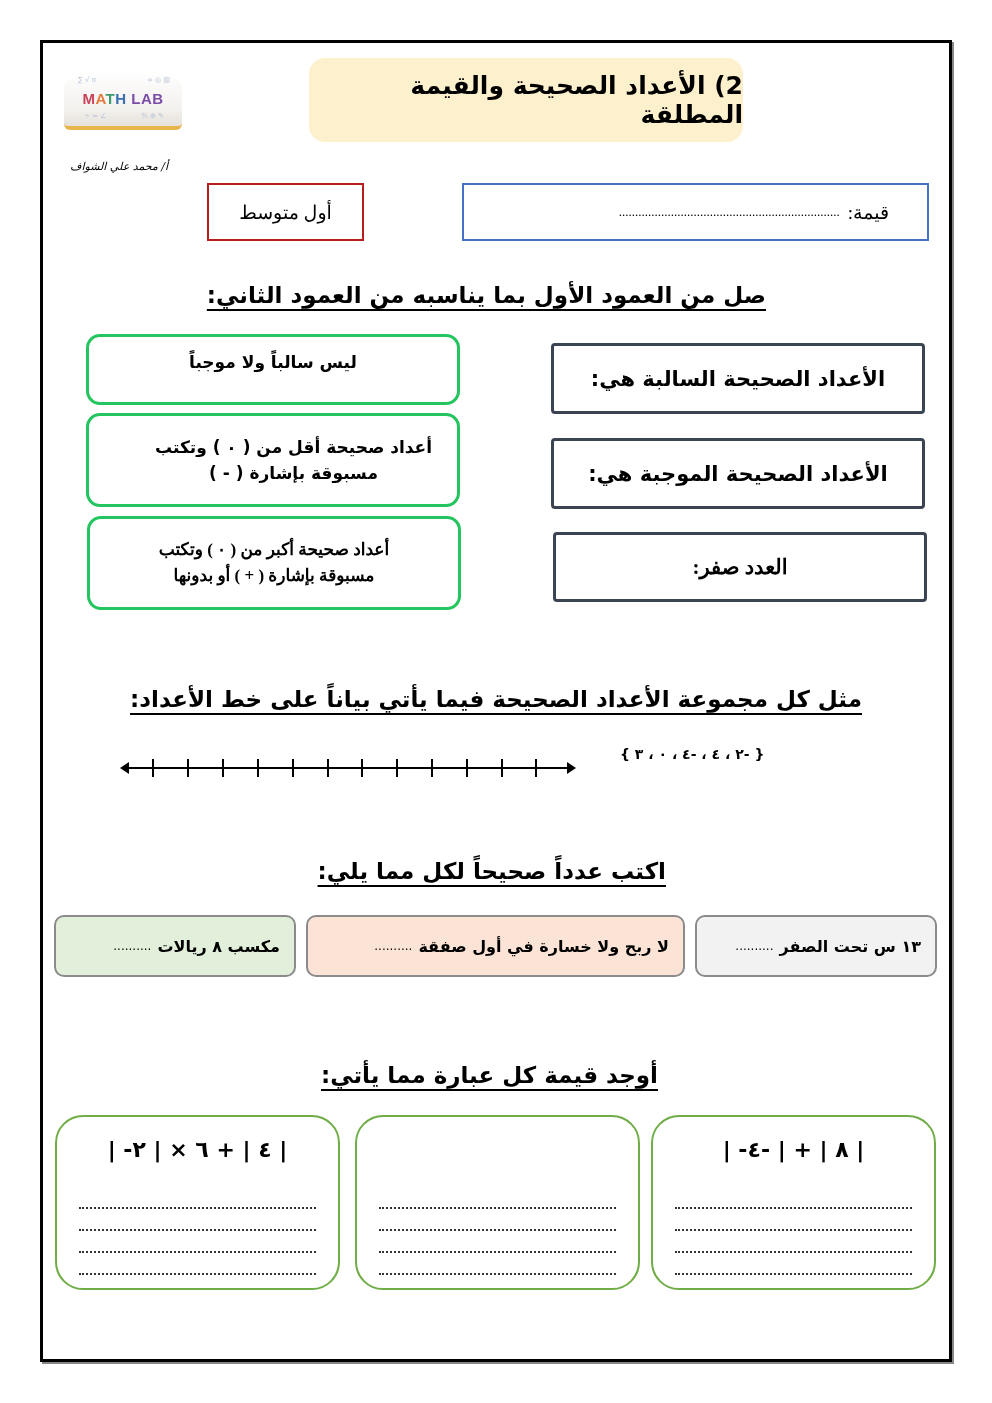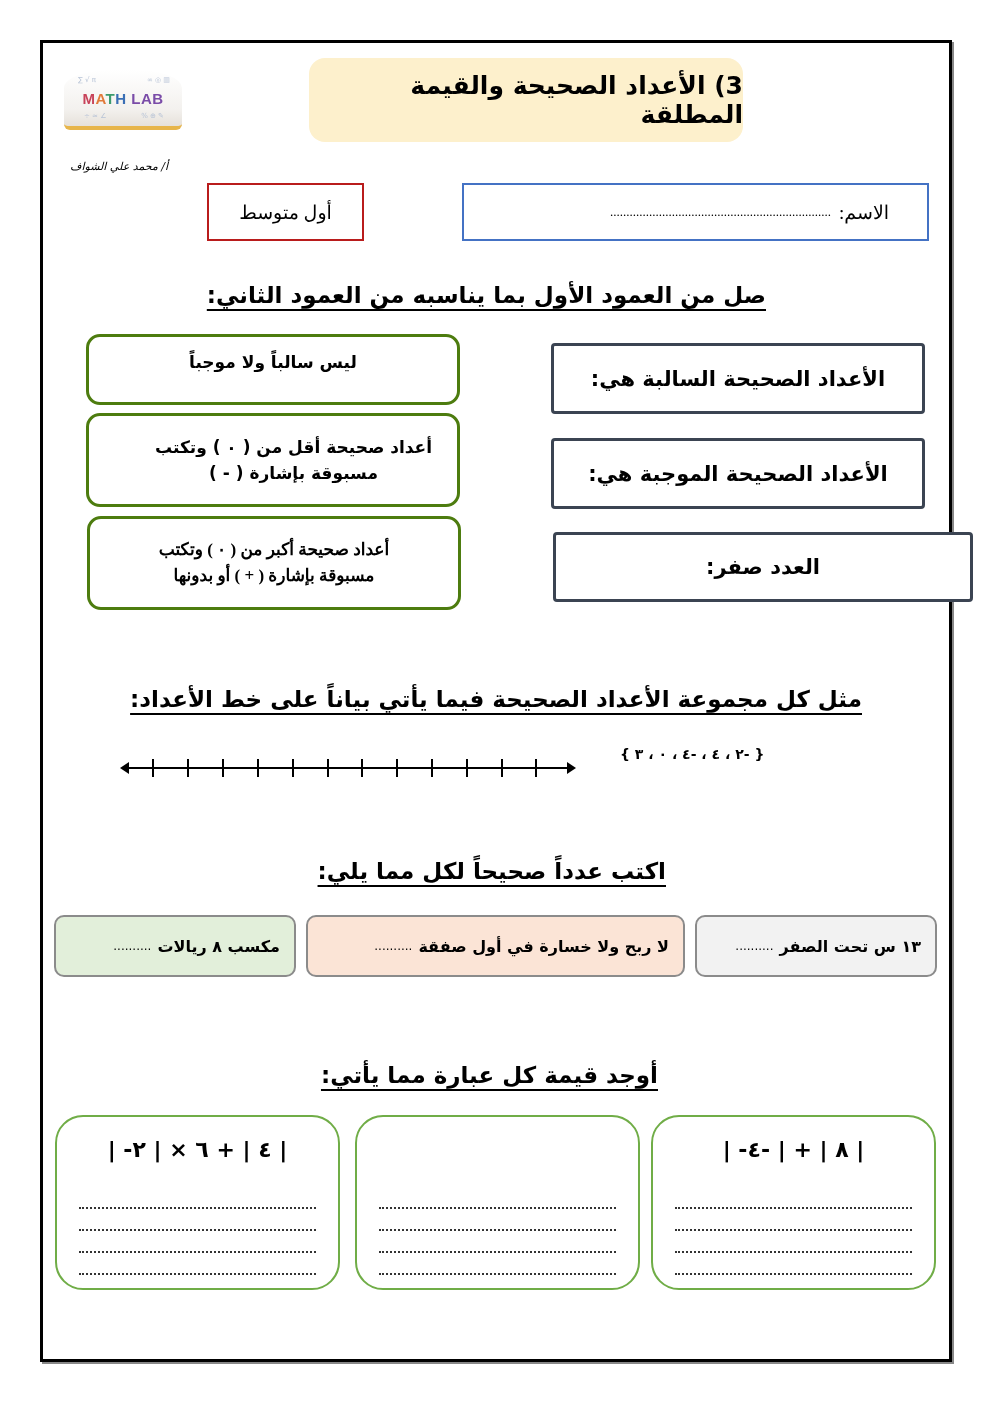--- a/index.html
+++ b/index.html
@@ -55,21 +55,21 @@
     }
     .name-dots { font-size: 13px; letter-spacing: 0px; color: #000; }
 
     .section-heading {
       font-weight: bold; font-size: 23px; text-decoration: underline; text-underline-offset: 6px; text-decoration-thickness: 2px;
       white-space: nowrap;
     }
 
     
     .left-col-box {
-      border: 3px solid #4d7c0f; border-radius: 14px; background: #fff;
+      border: 3px solid #22c55e; border-radius: 14px; background: #fff;
       display: flex; align-items: center; justify-content: center; text-align: center;
       font-weight: bold; font-size: 17px; line-height: 1.55;
     }
     .right-col-box {
       border: 3px solid #3b4452; border-radius: 4px; background: #fff;
       display: flex; align-items: center; justify-content: center; text-align: center;
       font-weight: bold; font-size: 21px;
     }
 
     
@@ -108,36 +108,36 @@
 <div class="abs logo">
   <div class="logo-book">
     <span class="logo-doodle" style="left:14px;top:6px;">π √ ∑</span>
     <span class="logo-doodle" style="right:12px;top:6px;">▥ ◎ ∞</span>
     <span class="logo-doodle" style="left:20px;bottom:6px;">∠ ≈ ÷</span>
     <span class="logo-doodle" style="right:18px;bottom:6px;">✎ ⊕ %</span>
     <span class="logo-text"><span class="m">M</span><span class="a">A</span><span class="t">T</span><span class="h">H</span> <span class="l">LAB</span></span>
   </div>
 </div>
 
-<div class="abs title-box">3) الأعداد الصحيحة والقيمة المطلقة</div>
+<div class="abs title-box">2) الأعداد الصحيحة والقيمة المطلقة</div>
 
 <div class="abs teacher">أ/ محمد علي الشواف</div>
 
 <div class="abs name-box">
-  <span>الاسم:</span>
+  <span>قيمة:</span>
   <span class="name-dots">....................................................................</span>
 </div>
 
 <div class="abs grade-box">أول متوسط</div>
 
 <div class="abs section-heading" style="right:226px; top:282px;">صل من العمود الأول بما يناسبه من العمود الثاني:</div>
 
 <div class="abs right-col-box" style="left:551px; top:343px; width:374px; height:71px;">الأعداد الصحيحة السالبة هي:</div>
 <div class="abs right-col-box" style="left:551px; top:438px; width:374px; height:71px;">الأعداد الصحيحة الموجبة هي:</div>
-<div class="abs right-col-box" style="left:553px; top:532px; width:420px; height:70px;">العدد صفر:</div>
+<div class="abs right-col-box" style="left:553px; top:532px; width:374px; height:70px;font-family:Liberation Serif, serif;">العدد صفر:</div>
 
 <div class="abs left-col-box" style="left:86px; top:334px; width:374px; height:71px; align-items:flex-start; padding-top:12px;">
   <span>ليس سالباً ولا موجباً</span>
 </div>
 <div class="abs left-col-box" style="left:86px; top:413px; width:374px; height:94px; flex-direction:column;padding-left:41px;">
   <span>أعداد صحيحة أقل من ( ٠ ) وتكتب</span>
   <span>مسبوقة بإشارة ( - )</span>
 </div>
 <div class="abs left-col-box" style="left:87px; top:516px; width:374px; height:94px; flex-direction:column;font-family:Liberation Serif, serif;">
   <span>أعداد صحيحة أكبر من ( ٠ ) وتكتب</span>

